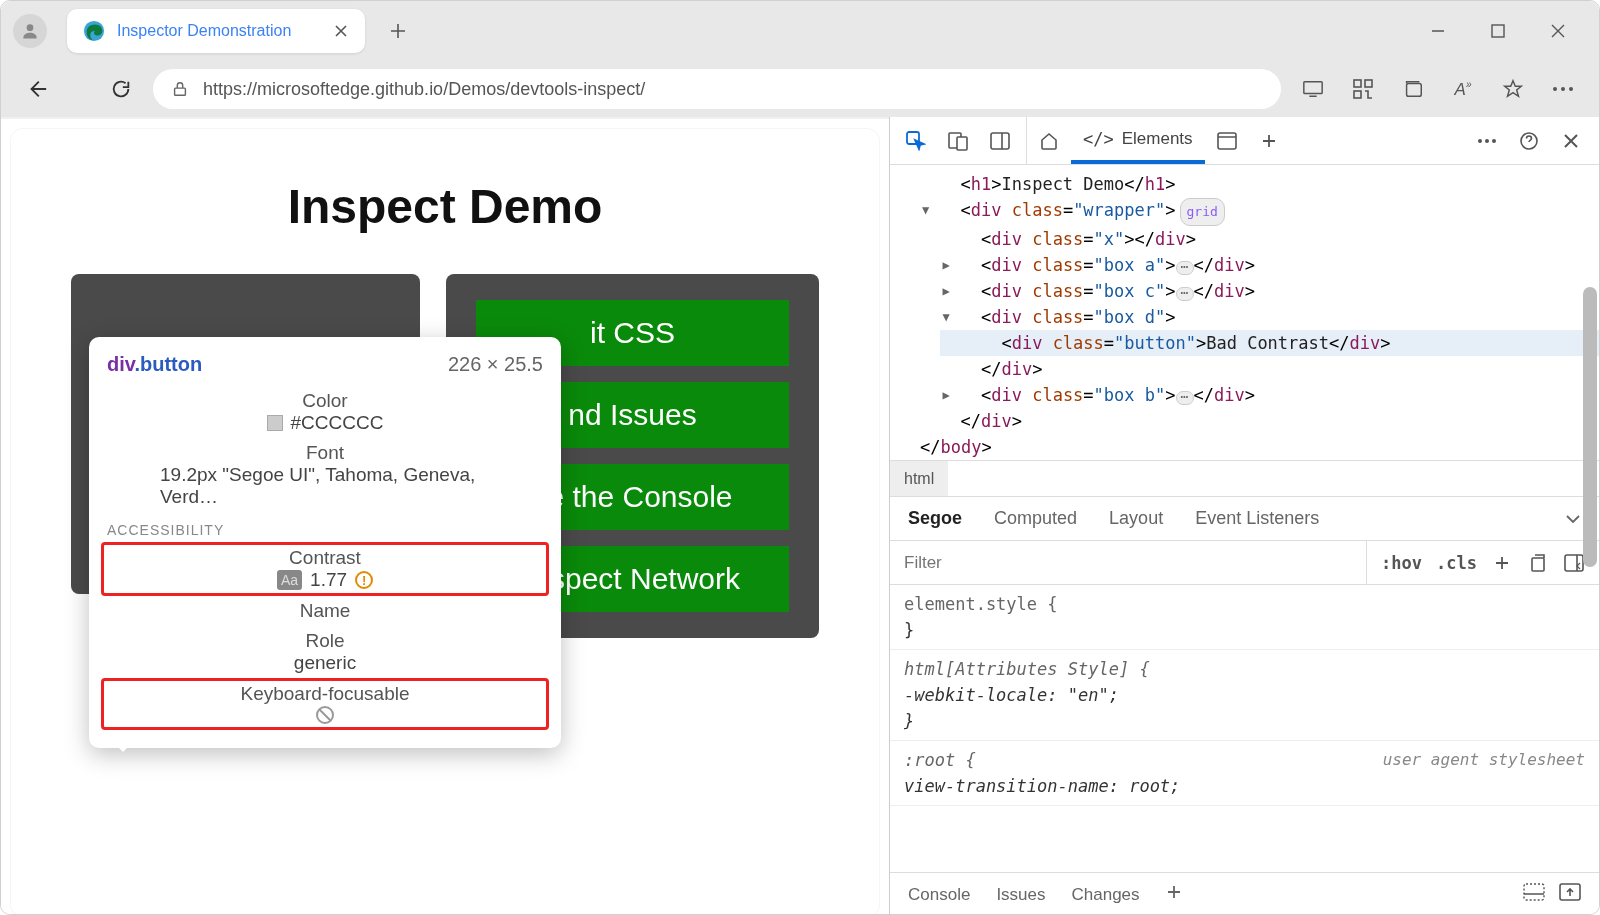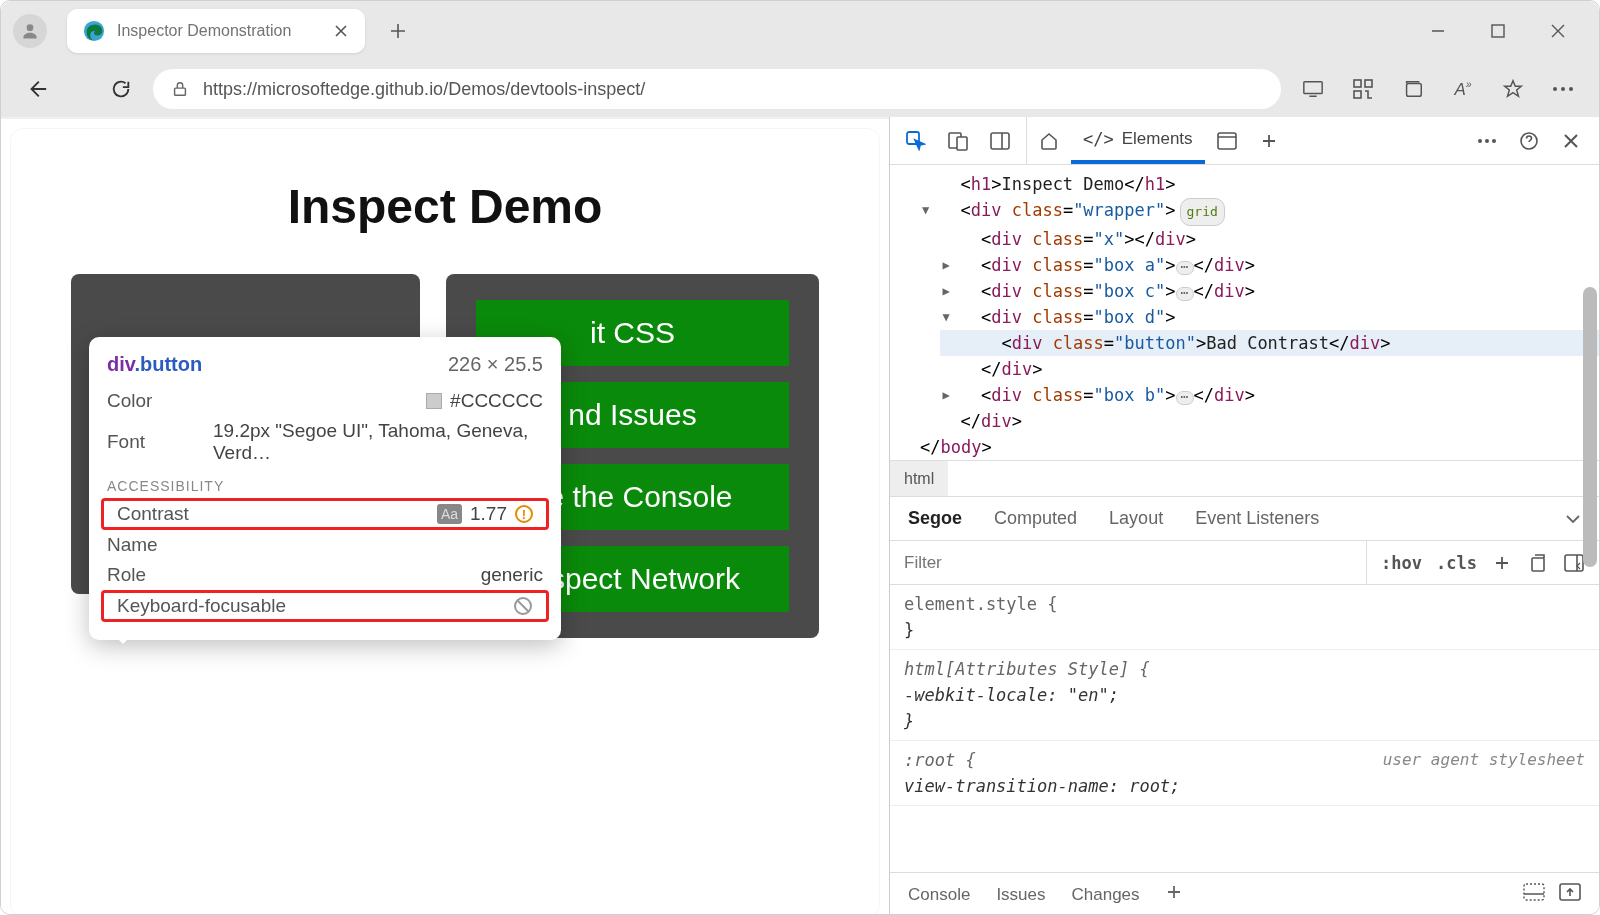--- a/index.html
+++ b/index.html
@@ -4,21 +4,21 @@
 <style>
 * { box-sizing: border-box; margin: 0; padding: 0; }
 body { font-family: "Segoe UI", Tahoma, Geneva, Verdana, sans-serif; background: #fff; overflow: hidden; width: 1600px; height: 915px; position: relative; border: 1px solid #d0d0d0; border-radius: 10px; }
 
 
 .titlebar { height: 60px; background: #e8e8e8; display: flex; align-items: center; padding: 0 12px; border-radius: 10px 10px 0 0; }
 .avatar { width: 34px; height: 34px; border-radius: 50%; background: #d6d6d6; display: flex; align-items: center; justify-content: center; margin-right: 20px; }
 .avatar svg { width: 20px; height: 20px; fill: #888; }
 .tab { display: flex; align-items: center; background: #fff; border-radius: 10px 10px 10px 10px; height: 44px; padding: 0 16px; gap: 12px; box-shadow: 0 1px 3px rgba(0,0,0,.1); }
 .tab-favicon { width: 22px; height: 22px; }
-.tab-title { font-size: 16px; color: #737373; }
+.tab-title { font-size: 16px; color: #3b82f6; }
 .tab-close { width: 16px; height: 16px; color: #555; cursor: pointer; margin-left: 30px; }
 .newtab { width: 30px; height: 30px; display:flex; align-items:center; justify-content:center; margin-left: 18px; color:#555; cursor:pointer; }
 .win-controls { margin-left: auto; display: flex; gap: 30px; padding-right: 14px; }
 .win-controls div { width: 30px; height: 30px; display:flex; align-items:center; justify-content:center; color:#555; cursor:pointer; }
 
 .toolbar { height: 56px; background: #e8e8e8; display:flex; align-items:center; padding: 0 18px; gap: 14px; }
 .nav-btn { width: 36px; height:36px; display:flex; align-items:center; justify-content:center; color:#444; cursor:pointer; border-radius:6px; }
 .addressbar { flex: 1; height: 40px; background: #fff; border-radius: 20px; display:flex; align-items:center; padding: 0 18px; gap: 14px; font-size: 18px; color:#555; }
 .addr-lock { width:18px; height:18px; }
 .addr-text { flex:1; white-space:nowrap; overflow:hidden; }
@@ -36,21 +36,21 @@
 .green-btn { background:#0a8a0a; color:#fff; font-size:30px; font-weight:400; padding: 16px 22px; text-align:center; cursor:pointer; }
 .bad-contrast-sel { background:#8ab4e0; color:#ccc; font-size:30px; text-align:center; padding: 10px 0; margin-top:auto; }
 
 
 .tooltip { position:absolute; left:88px; top:218px; width:472px; background:#fff; border-radius:10px; box-shadow: 0 6px 24px rgba(0,0,0,.25); padding: 16px 18px 18px; z-index:10; }
 .tooltip::after { content:""; position:absolute; bottom:-14px; left:24px; border:10px solid transparent; border-top-color:#fff; }
 .tt-head { display:flex; justify-content:space-between; font-size:20px; margin-bottom:10px; }
 .tt-sel { color:#7b2fa5; font-weight:600; }
 .tt-sel .cls { color:#2b5bbf; }
 .tt-dim { color:#666; }
-.tt-row { display:flex; justify-content:space-between; font-size:19px; color:#555; padding:4px 0; align-items:center; }
+.tt-row { display:flex; justify-content:flex-end; font-size:19px; color:#555; padding:4px 0; align-items:center;flex-direction:column; }
 .tt-row .val { color:#444; display:flex; align-items:center; gap:8px; }
 .swatch { width:16px; height:16px; border:1px solid #aaa; display:inline-block; }
 .tt-section { font-size:14px; letter-spacing:1px; color:#888; margin-top:10px; margin-bottom:4px; }
 .hl-row { border:3px solid #e22; border-radius:4px; padding:2px 13px; margin: 0 -6px; }
 .aa-badge { background:#888; color:#ddd; font-size:14px; padding:2px 4px; border-radius:3px; }
 .warn-icon { width:18px; height:18px; border:2px solid #e28a00; border-radius:50%; color:#e28a00; font-weight:bold; font-size:13px; display:flex; align-items:center; justify-content:center; }
 .no-icon { width:20px; height:20px; color:#999; }
 
 
 .devtools { flex:1; display:flex; flex-direction:column; border-left:1px solid #ccc; background:#fff; font-family:"Segoe UI",sans-serif; }
@@ -61,21 +61,21 @@
 .dt-tab { display:flex; align-items:center; gap:8px; padding:0 12px; height:100%; cursor:pointer; font-size:17px; color:#444; }
 .dt-tab.active { border-bottom:4px solid #0a6bd6; }
 .dt-right { margin-left:auto; display:flex; align-items:center; gap:10px; padding-right:12px; }
 
 .dom-tree { flex:0 0 auto; font-family: Consolas, monospace; font-size:17px; line-height:26px; padding: 6px 0 6px 50px; overflow:hidden; position:relative; height: 296px; border-bottom:1px solid #ddd; }
 .dom-tree .ln { white-space:pre; }
 .tag { color:#8a1a5a;text-align:right; }
 .attrn { color:#a03a00; }
 .attrv { color:#1a5aa0; }
 .txt { color:#222; }
-.dom-badge { display:inline-block; background:#eee; border:1px solid #ccc; border-radius:10px; padding:0 6px; font-size:13px; color:#4d7c0f; margin-left:4px; }
+.dom-badge { display:inline-block; background:#eee; border:1px solid #ccc; border-radius:10px; padding:0 6px; font-size:13px; color:#8b5cf6; margin-left:4px; }
 .dom-ell { display:inline-block; background:#eee; border:1px solid #ccc; border-radius:8px; width:18px; height:14px; text-align:center; line-height:10px; color:#666; font-size:13px; }
 .dom-sel { background:#e6eef7; }
 .tri { position:absolute; margin-left:-18px; color:#666; font-size:12px; }
 
 .crumbs { height:36px; border-bottom:1px solid #ddd; display:flex; align-items:center; font-size:16px; }
 .crumb { padding:0 14px; height:100%; display:flex; align-items:center; background:#eee; color:#555; }
 
 .style-tabs { height:44px; display:flex; align-items:center; gap:32px; padding:0 18px; border-bottom:1px solid #ddd; font-size:18px; color:#666; }
 .style-tabs .st { cursor:pointer; }
 .style-tabs .st.active { color:#222; font-weight:600; }

